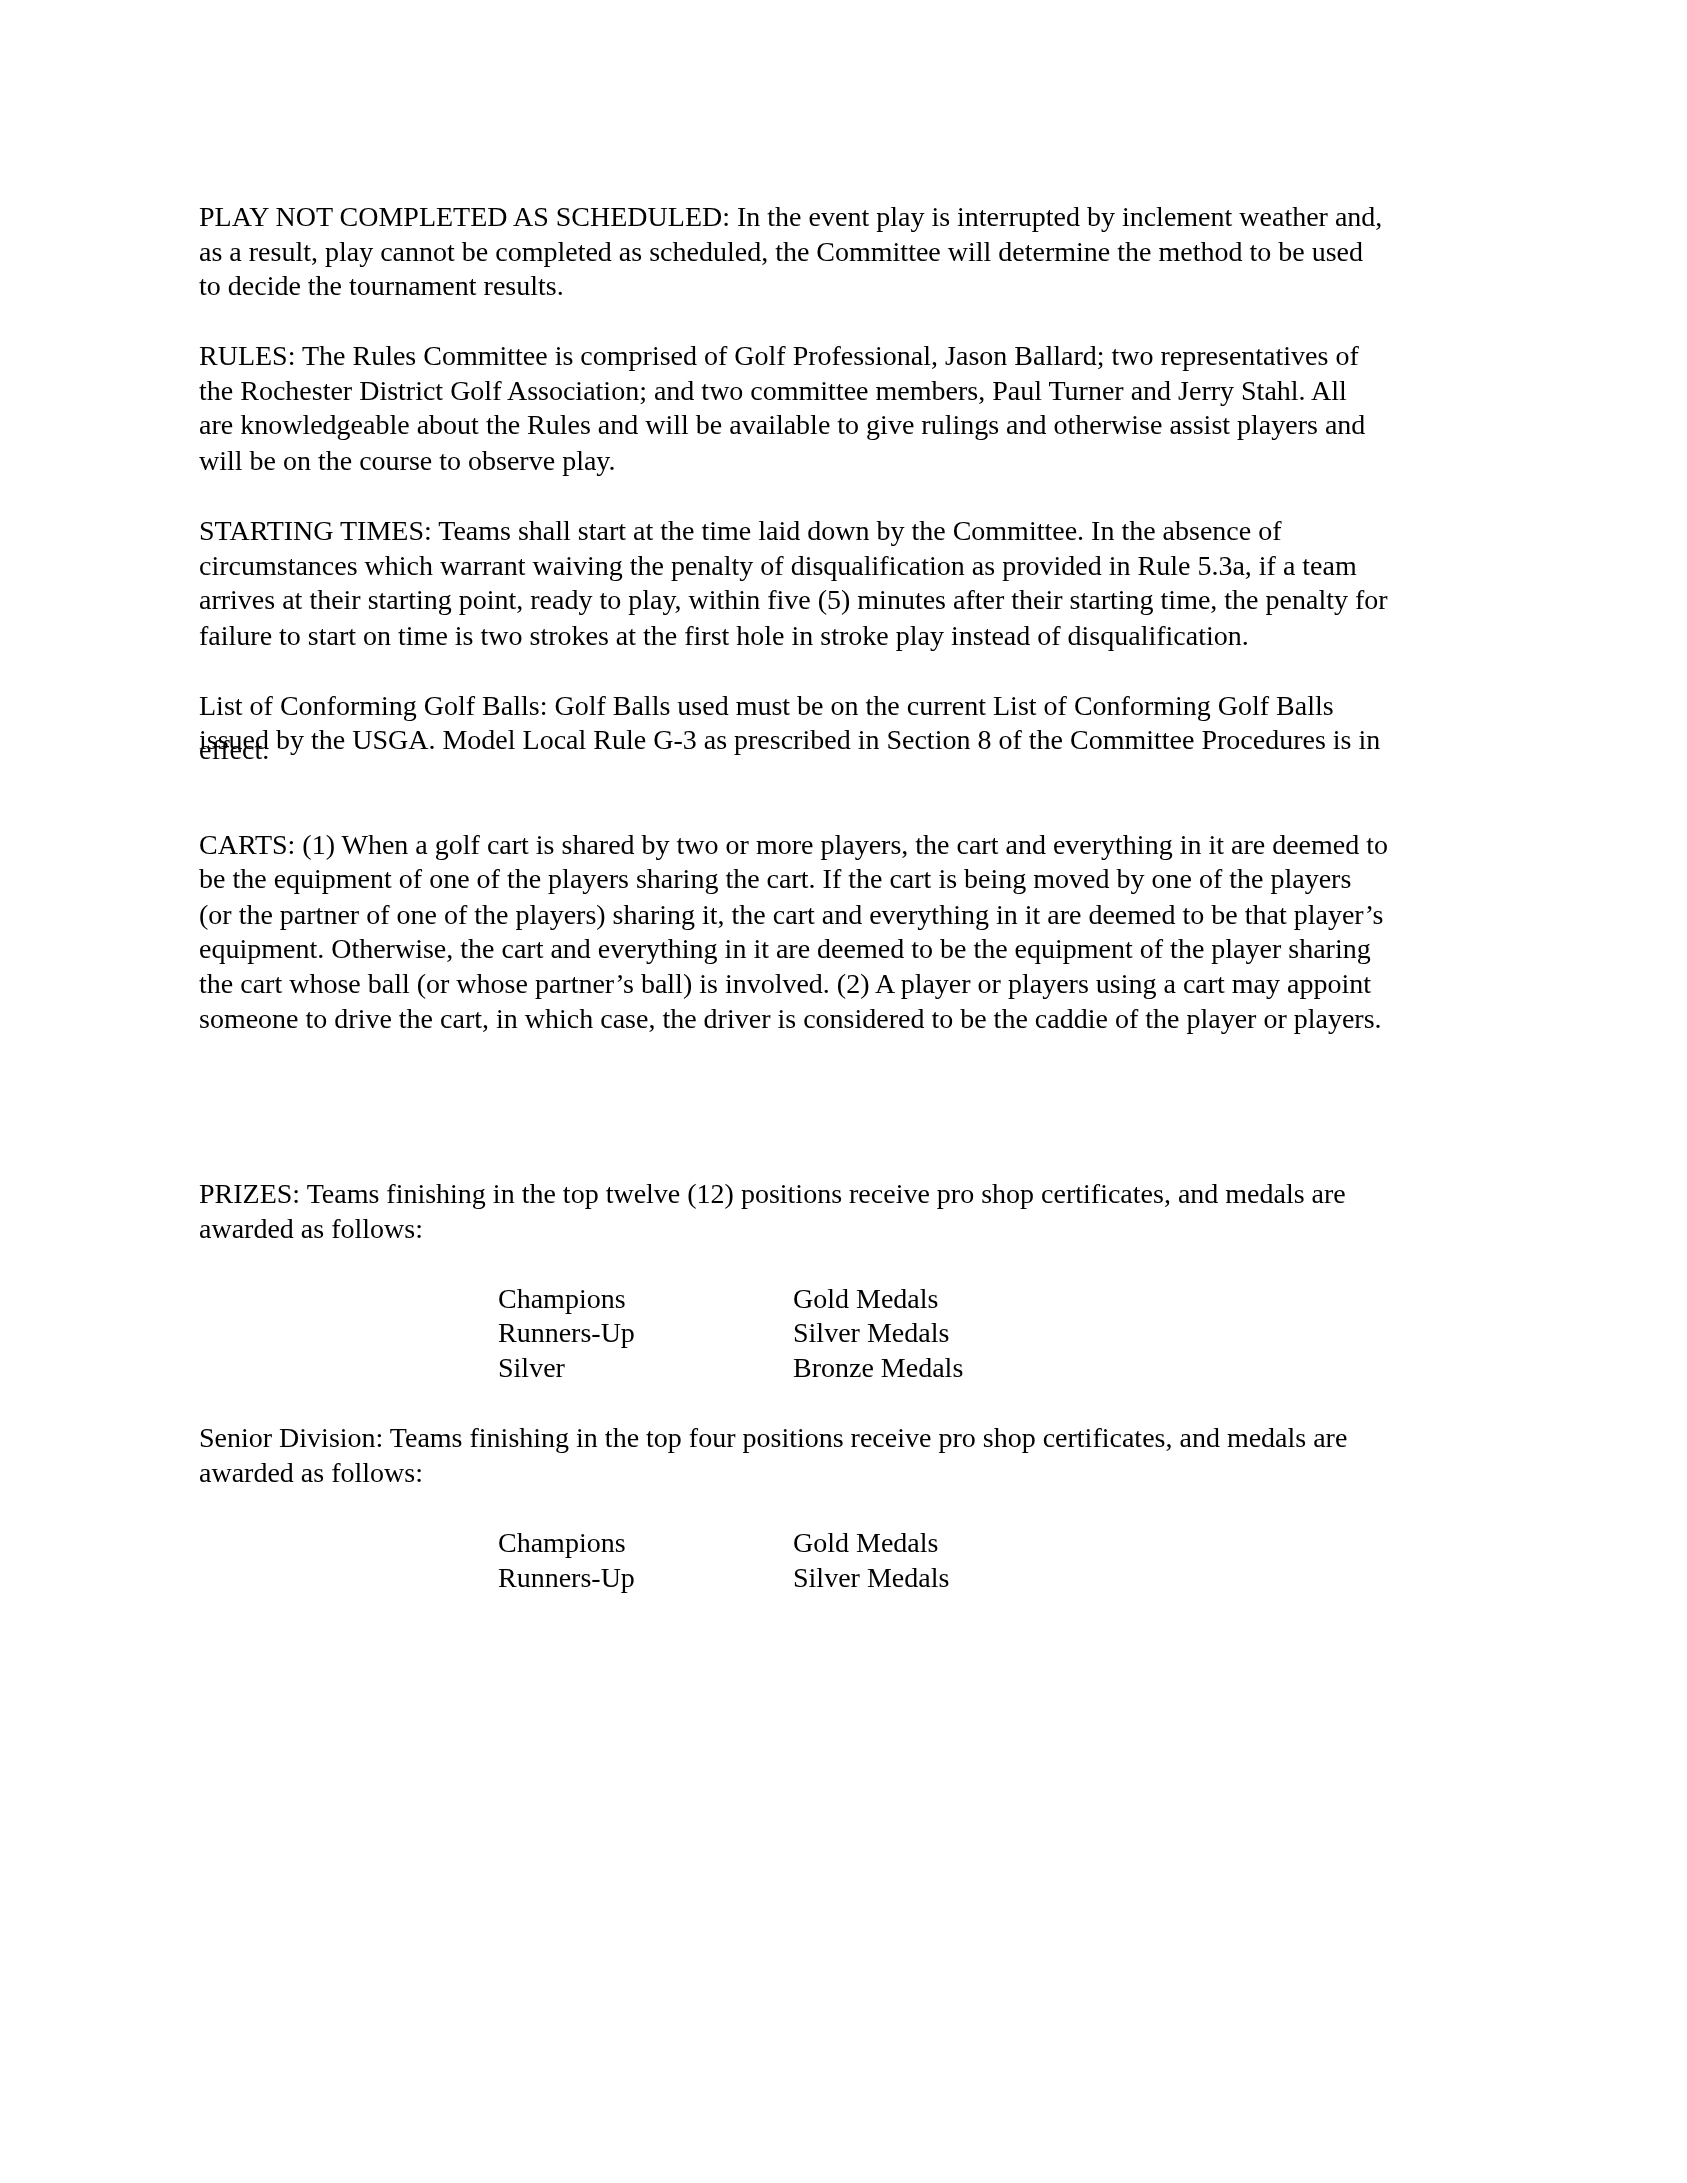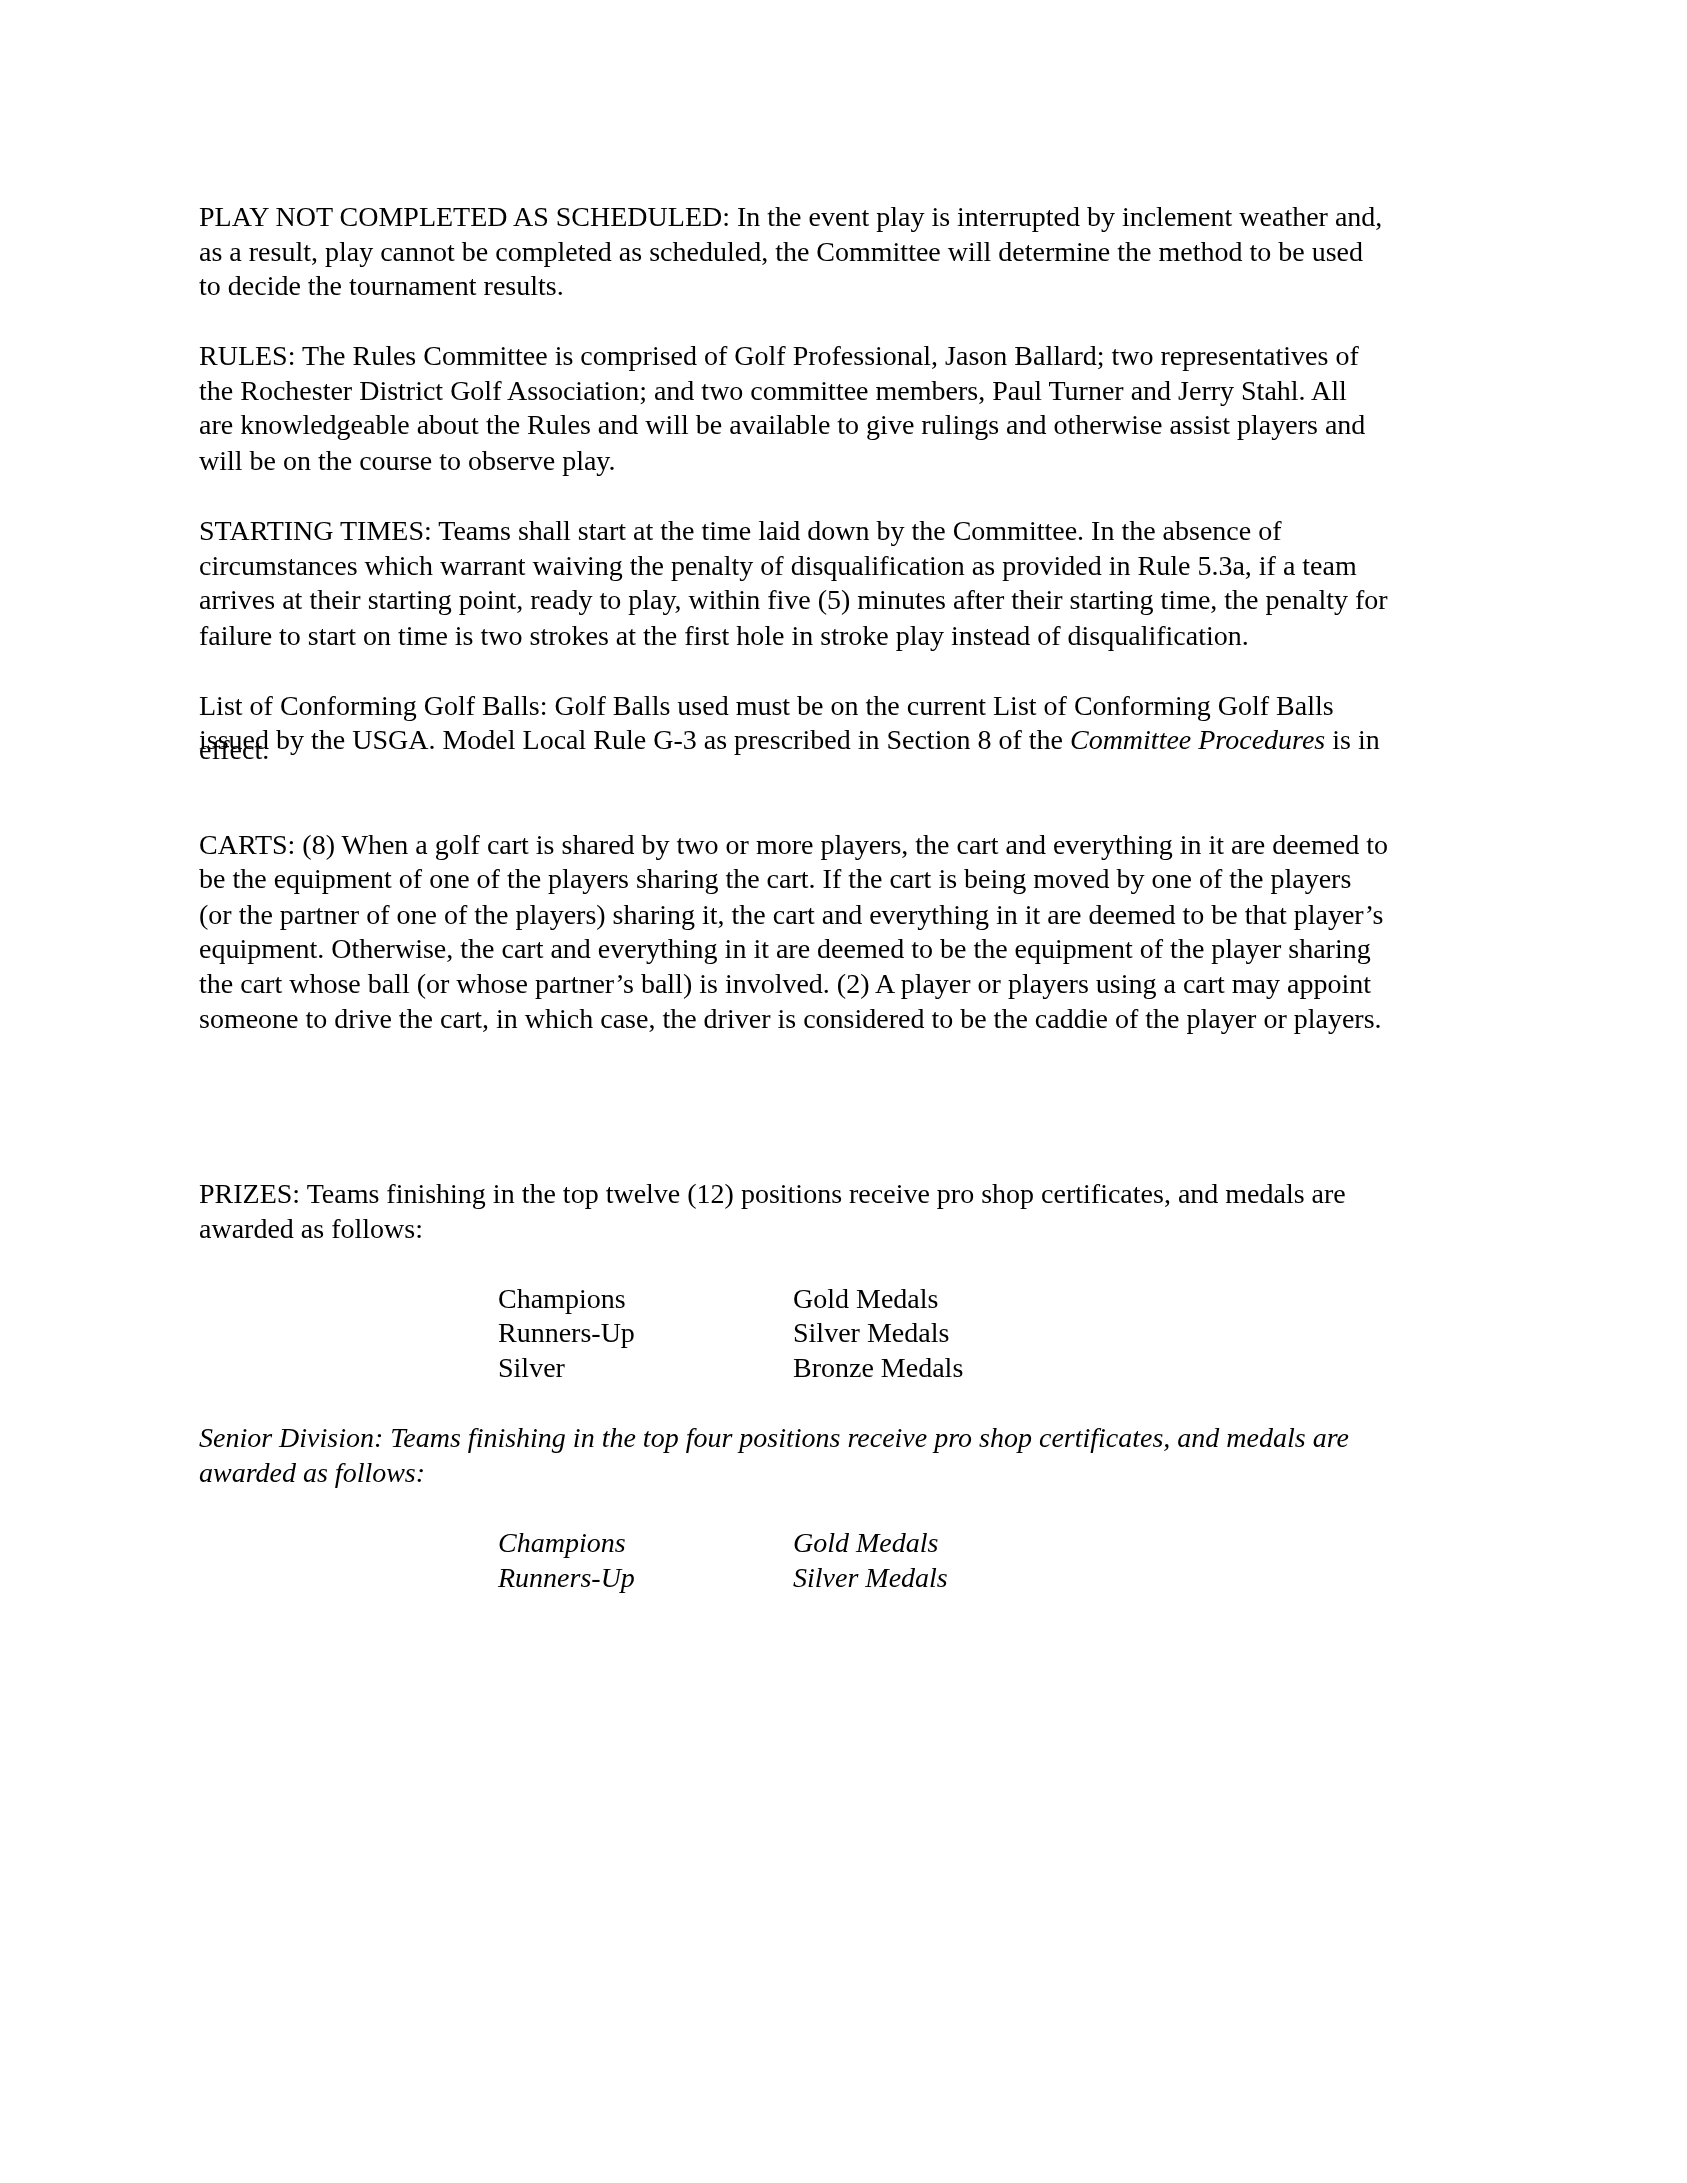--- a/index.html
+++ b/index.html
@@ -6,21 +6,21 @@
   body { width: 1687px; height: 2183px; position: relative; overflow: hidden; }
   .page {
     position: absolute; left: 0; top: 0; width: 1687px; height: 2183px;
     background: #ffffff; color: #000000;
     font-family: "Liberation Serif", "DejaVu Serif", serif;
     font-size: 28px; line-height: 35px; padding-left: 34px;
   }
   .line {
     position: absolute; left: 199px; white-space: nowrap;
   }
-  .it { font-style: italic; }
+  .it { }
   .col1 { position: absolute; left: 498px; white-space: nowrap; }
   .col2 { position: absolute; left: 793px; white-space: nowrap; text-align: right; }
 </style>
 </head>
 <body>
 
 <div class="page">
 
   <div>
     <div class="line" style="top:199px">PLAY NOT COMPLETED AS SCHEDULED: In the event play is interrupted by inclement weather and,</div>
@@ -42,21 +42,21 @@
     <div class="line" style="top:618px">failure to start on time is two strokes at the first hole in stroke play instead of disqualification.</div>
   </div>
 
   <div>
     <div class="line" style="top:688px">List of Conforming Golf Balls:  Golf Balls used must be on the current List of Conforming Golf Balls</div>
     <div class="line" style="top:722px"><span>issued by the USGA.  Model Local Rule G-3 as prescribed in Section 8 of the </span><span class="it">Committee Procedures</span><span> is in</span></div>
     <div class="line" style="top:732px">effect.</div>
   </div>
 
   <div>
-    <div class="line" style="top:827px">CARTS: (8) When a golf cart is shared by two or more players, the cart and everything in it are deemed to</div>
+    <div class="line" style="top:827px">CARTS: (1) When a golf cart is shared by two or more players, the cart and everything in it are deemed to</div>
     <div class="line" style="top:861px">be the equipment of one of the players sharing the cart. If the cart is being moved by one of the players</div>
     <div class="line" style="top:897px">(or the partner of one of the players) sharing it, the cart and everything in it are deemed to be that player’s</div>
     <div class="line" style="top:931px">equipment. Otherwise, the cart and everything in it are deemed to be the equipment of the player sharing</div>
     <div class="line" style="top:966px">the cart whose ball (or whose partner’s ball) is involved. (2) A player or players using a cart may appoint</div>
     <div class="line" style="top:1001px">someone to drive the cart, in which case, the driver is considered to be the caddie of the player or players.</div>
   </div>
 
   <div>
     <div class="line" style="top:1176px">PRIZES:  Teams finishing in the top twelve (12) positions receive pro shop certificates, and medals are</div>
     <div class="line" style="top:1211px">awarded as follows:</div>

